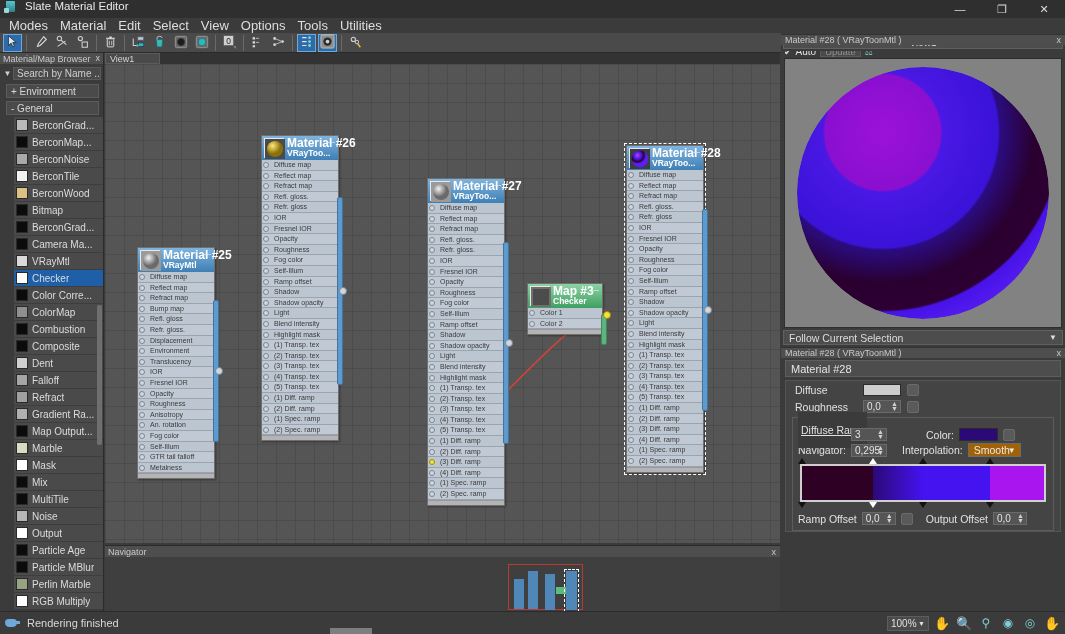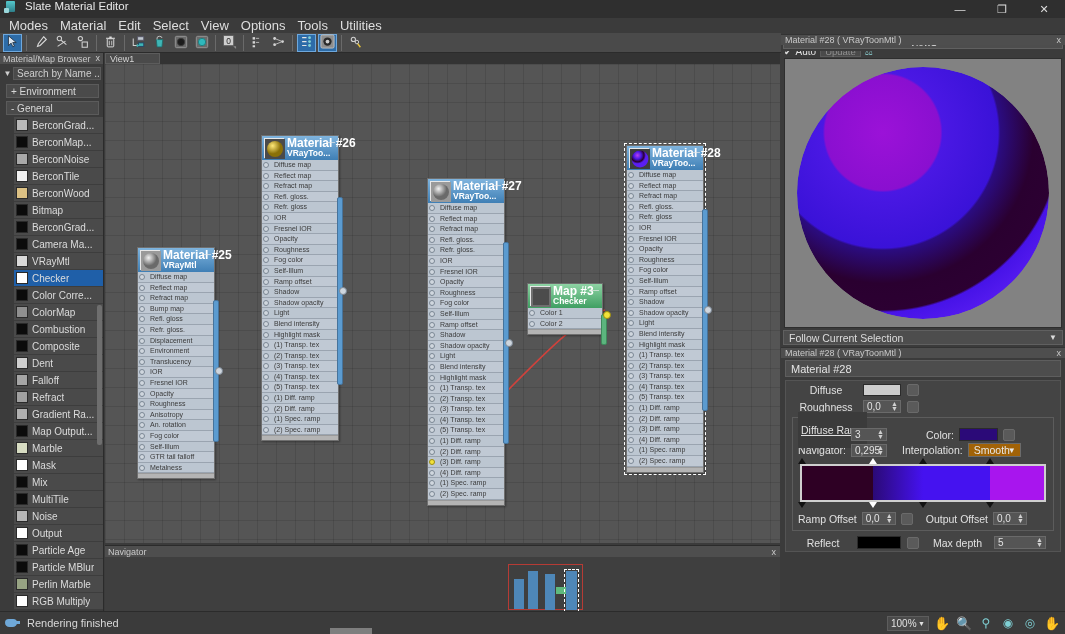--- a/index.html
+++ b/index.html
@@ -152,21 +152,21 @@
      position:relative; }
   .follow .car { position:absolute; right:5px; font-size:8px; }
   .matname { height:17px; margin:2px 4px 0 4px; background:#4d4d4d; border:1px solid #5e5e5e;
      display:flex; align-items:center; padding-left:5px; font-size:11px; color:#e4e4e4; }
   .rollup { margin:3px 4px 0 4px; background:#444; border:1px solid #545454; }
   .rollup-h { height:15px; display:flex; align-items:center; padding-left:4px; gap:4px;
      font-size:11px; font-weight:bold; color:#f0f0f0; position:relative; }
   .rollup-h .tri { font-size:7px; }
   .rollup-h .pin { position:absolute; right:5px; width:4px; height:4px; background:#7a7a7a; }
   .prow { display:flex; align-items:center; height:17px; padding-left:9px; gap:6px; }
-  .plabel { font-size:10.5px; color:#e0e0e0;text-align:center; }
+  .plabel { font-size:10.5px; color:#e0e0e0; }
   .swatch { width:38px; height:12px; border:1px solid #2b2b2b; }
   .mapbtn { width:12px; height:12px; background:#5a5a5a; border:1px solid #6a6a6a; border-radius:2px; }
   .spin { height:13px; background:#555; border:1px solid #6a6a6a; display:flex;
      align-items:center; padding-left:3px; font-size:10px; color:#e2e2e2; position:relative; }
   .spin .ar { position:absolute; right:2px; top:0px; font-size:7px; line-height:6px; color:#d0d0d0; }
   .spin .ar2 { position:absolute; right:2px; bottom:0px; font-size:7px; line-height:6px; color:#d0d0d0; }
   .group { margin:2px 6px 0 6px; border:1px solid #5c5c5c; position:relative; padding:9px 5px 5px 5px; }
   .group > .gtitle { position:absolute; left:5px; top:-6px; background:#3b3b3b; padding:12px 3px;
      font-size:10.5px; color:#e0e0e0;text-decoration:underline; }
   .ramp { height:38px; border:2px solid #cfcfcf; margin:7px 2px 0 2px; position:relative; }
@@ -825,31 +825,20 @@
           <span class="mapbtn"></span>
           <span class="plabel" style="margin-left:8px;">Output Offset</span>
           <span class="spin" style="width:34px;">
             <span>0,0</span>
             <span class="ar">▲</span>
             <span class="ar2">▼</span>
           </span>
         </div>
       </div>
 
-      <div class="prow" style="margin-top:3px;">
-        <span class="plabel" style="width:56px;">Reflect</span>
-        <span class="swatch" id="sw-reflect" style="width: 44px; height: 13px; background: rgb(0, 0, 0);"></span>
-        <span class="mapbtn"></span>
-        <span class="plabel" style="margin-left:8px;">Max depth</span>
-        <span class="spin" style="width:52px;margin-left:6px;">
-          <span>5</span>
-          <span class="ar">▲</span>
-          <span class="ar2">▼</span>
-        </span>
-      </div>
     </div>
   </div>
 
   <div class="status">
     <div class="teapot">
         <div class="body"></div>
         <div class="sp"></div>
       </div>
     <div class="stxt">Rendering finished</div>
     <div class="zoomwrap">

